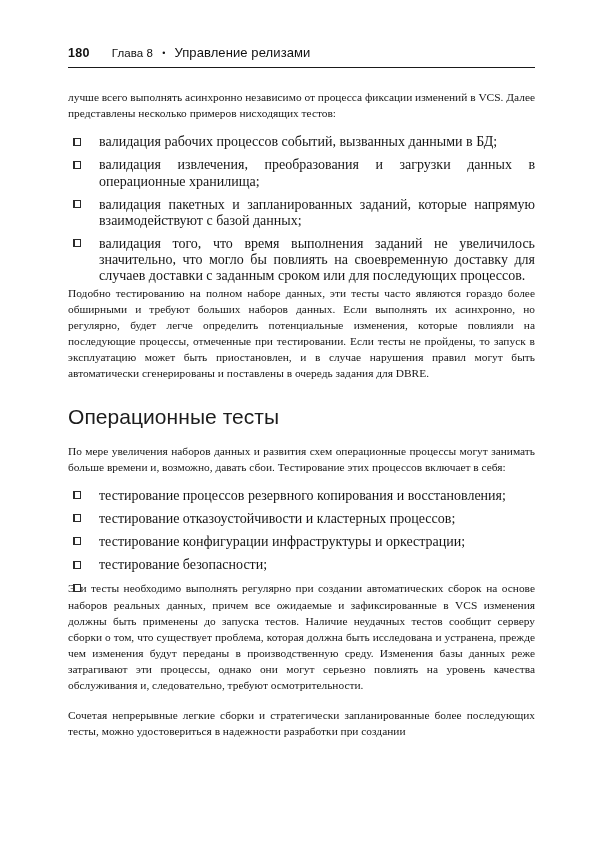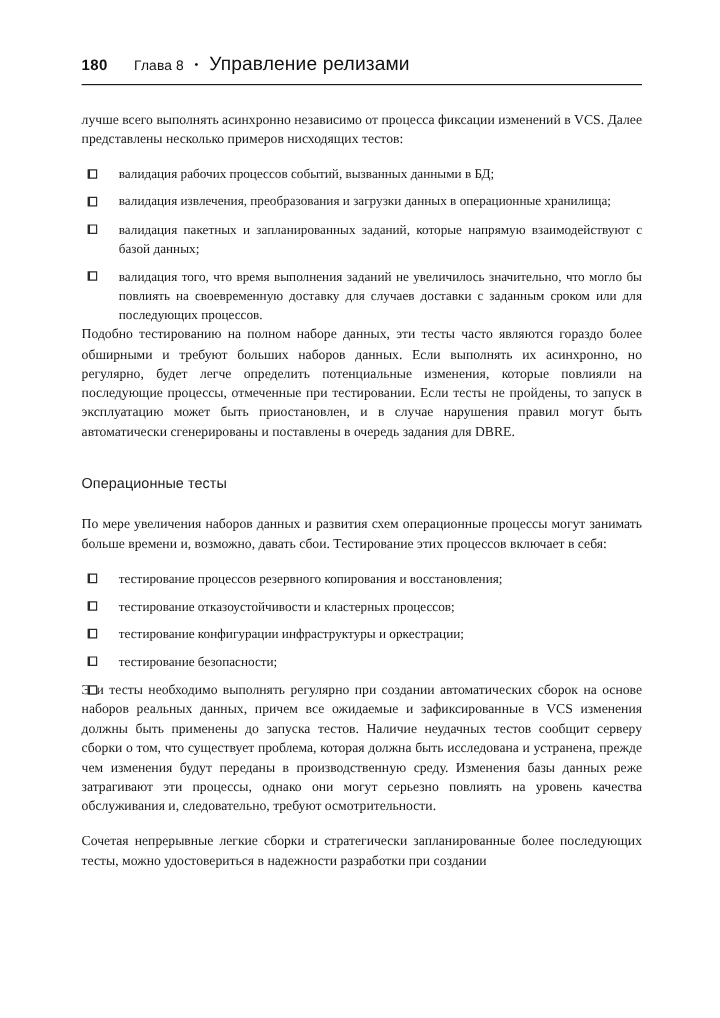--- a/index.html
+++ b/index.html
@@ -51,21 +51,21 @@
   .runhead .chapter {
     font-size: 11.5px;
   }
   .runhead .sep {
     margin: 0 9px;
     font-size: 9px;
     position: relative;
     top: -1.5px;
   }
   .runhead .subject {
-    font-size: 16px;
+    font-size: 13px;
   }
   .rule {
     border-bottom: 1.1px solid #1a1a1a;
     width: 467px;
     margin-bottom: 21px;
   }
 
   
   p.body {
     margin: 0 0 13px 0;
@@ -81,21 +81,21 @@
   
   ul.boxlist {
     list-style: none;
     margin: 0 0 0 0;
     padding: 0;
   }
   ul.boxlist li {
     position: relative;
     padding-left: 31px;
     margin-bottom: 7px;
-    font-size: 11px;
+    font-size: 14px;
     line-height: 16.15px;
     text-align: justify;
     text-justify: inter-word;
     color: #161616;
   }
   ul.boxlist li:last-child { margin-bottom: 0; }
   ul.boxlist li .marker {
     position: absolute;
     left: 5px;
     top: 3.3px;
@@ -109,21 +109,21 @@
   }
 
   
   .list-block { margin-bottom: 15px; }
   .list-block-2 { margin-bottom: 16px; }
 
   
   h2.section {
     font-family: "Liberation Sans", sans-serif;
     font-weight: normal;
-    font-size: 12px;
+    font-size: 21px;
     line-height: 22px;
     color: #1c1c1c;
     margin: 24px 0 15px 0;
     letter-spacing: 0.05px;
   }
 </style>
 </head>
 <body>
 
 <div class="page">

